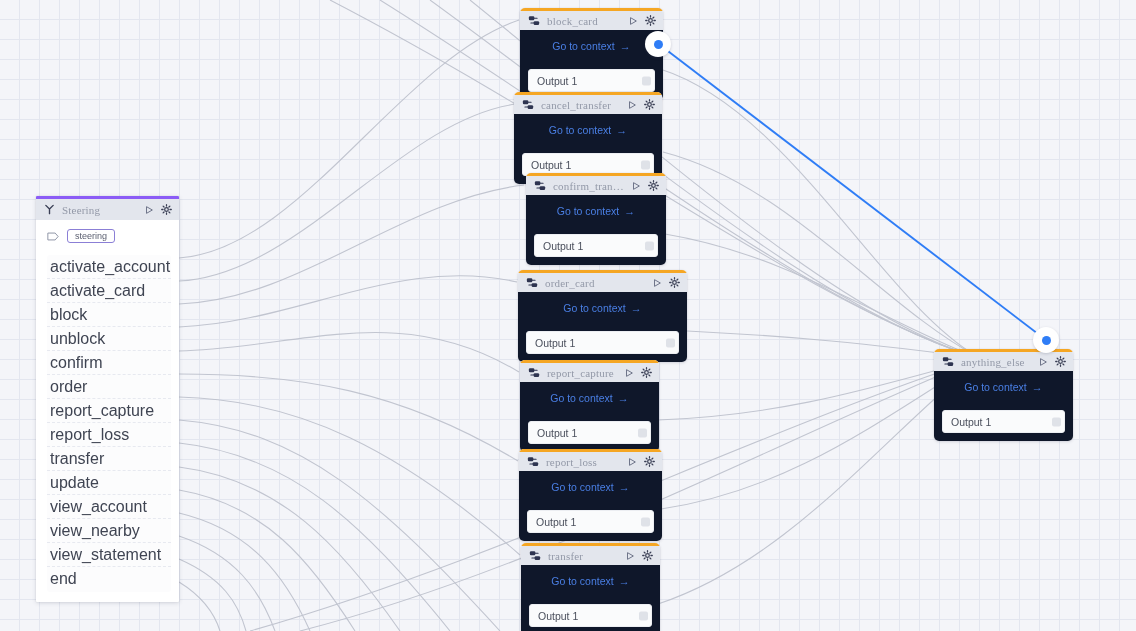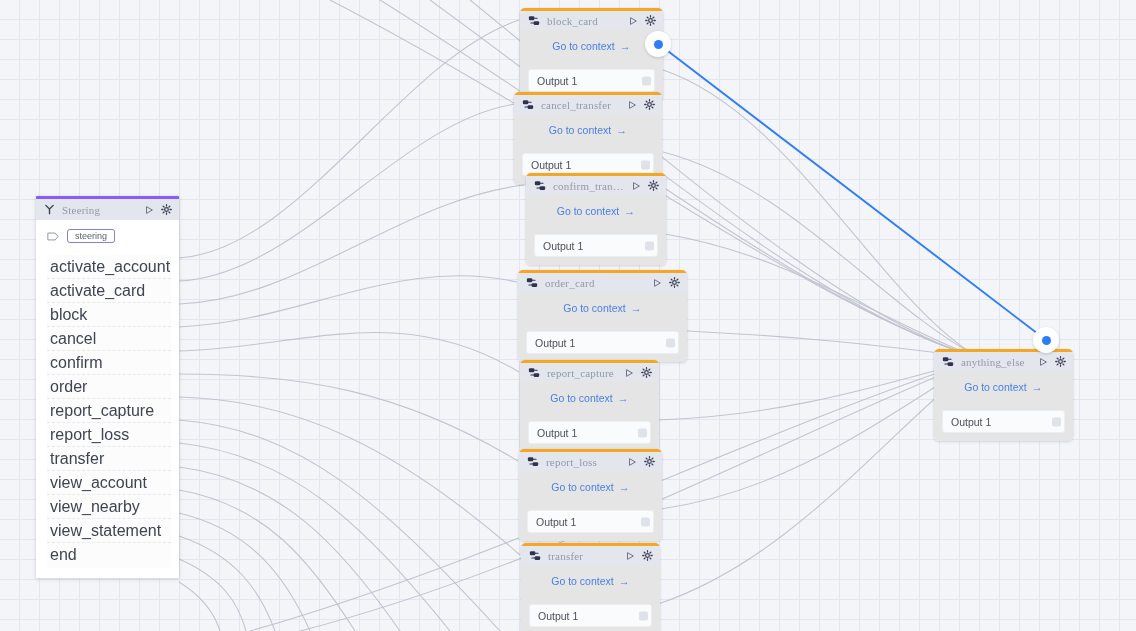--- a/index.html
+++ b/index.html
@@ -32,21 +32,21 @@
   .node-head{
     display:flex;align-items:center;gap:7px;
     height:19px;padding:0 7px 0 8px;
     background:#e3e6ed;
   }
   .node-title{
     flex:1;font-size:11px;color:#9399a8;letter-spacing:.2px;
     white-space:nowrap;overflow:hidden;text-overflow:ellipsis;font-family:Liberation Serif, serif;
   }
   .head-ico{flex:0 0 auto;display:flex;align-items:center;}
-  .node-body{padding:7px 8px 8px 8px;background:#e5e5e5;}
+  .node-body{padding:7px 8px 8px 8px;background:#0f172a;}
   .goto{
     display:flex;align-items:center;justify-content:center;gap:5px;
     font-size:10.5px;color:#4a7fe4;margin:3px 0 8px 0;cursor:pointer;
   }
   .goto .arr{font-size:11px;line-height:1;}
   .outrow{
     position:relative;
     background:#fafbfc;
     border:1px solid #eceef2;
     border-radius:3px;
@@ -174,36 +174,39 @@
       <div class="srow">
         <span>activate_account</span>
       </div>
       <div class="srow">
         <span>activate_card</span>
       </div>
       <div class="srow">
         <span>block</span>
       </div>
       <div class="srow">
-        <span>cancel</span>
+        <span>unblock</span>
       </div>
       <div class="srow">
         <span>confirm</span>
       </div>
       <div class="srow">
         <span>order</span>
       </div>
       <div class="srow">
         <span>report_capture</span>
       </div>
       <div class="srow">
         <span>report_loss</span>
       </div>
       <div class="srow">
         <span>transfer</span>
+      </div>
+      <div class="srow">
+        <span>update</span>
       </div>
       <div class="srow">
         <span>view_account</span>
       </div>
       <div class="srow">
         <span>view_nearby</span>
       </div>
       <div class="srow">
         <span>view_statement</span>
       </div>

